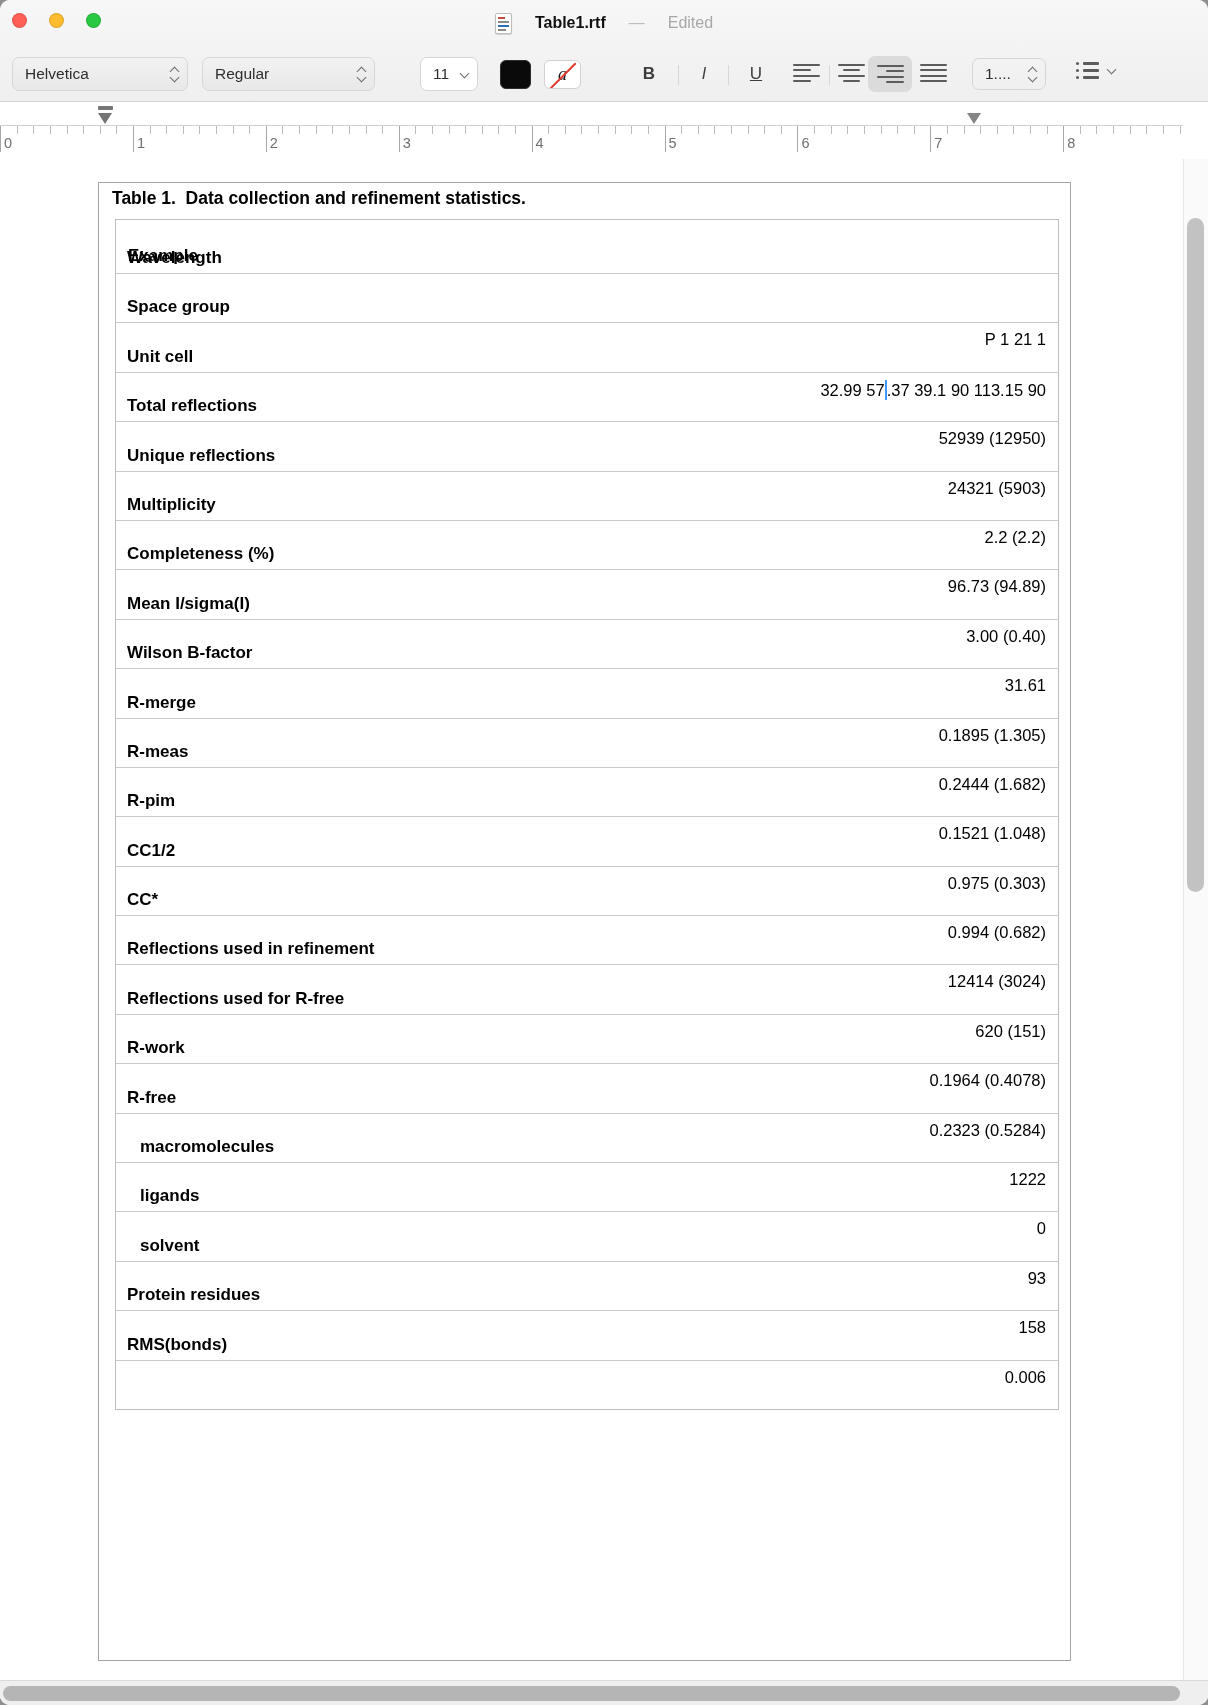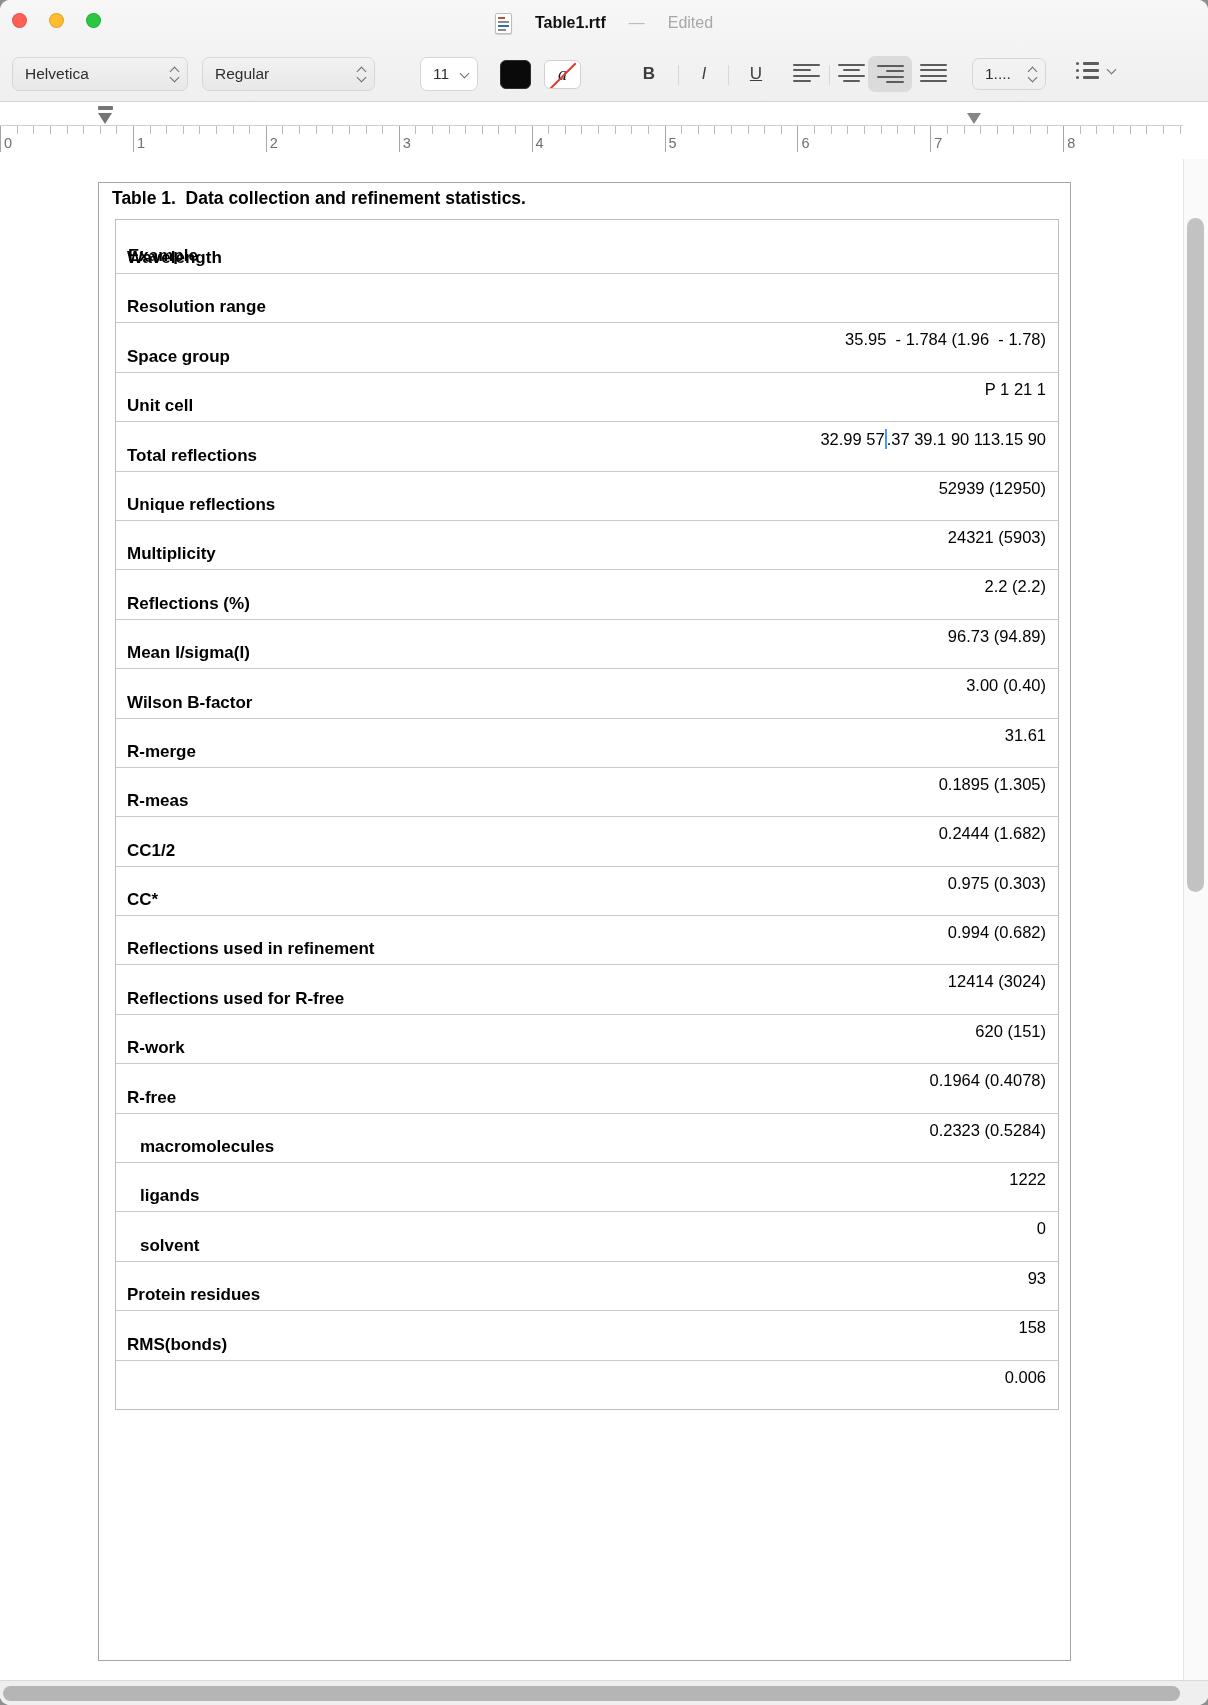--- a/index.html
+++ b/index.html
@@ -310,28 +310,20 @@
 
     <div class="trow">
       <div class="cell-label">
         <span class="label-text">Wavelength</span>
       </div>
       <div class="cell-value">
         <span class="value-text"></span>
       </div>
     </div>
 
-    <div class="trow">
-      <div class="cell-label">
-        <span class="label-text">Resolution range</span>
-      </div>
-      <div class="cell-value">
-        <span class="value-text">35.95  - 1.784 (1.96  - 1.78)</span>
-      </div>
-    </div>
 
     <div class="trow">
       <div class="cell-label">
         <span class="label-text">Space group</span>
       </div>
       <div class="cell-value">
         <span class="value-text">P 1 21 1</span>
       </div>
     </div>
 
@@ -366,21 +358,21 @@
       <div class="cell-label">
         <span class="label-text">Multiplicity</span>
       </div>
       <div class="cell-value">
         <span class="value-text">2.2 (2.2)</span>
       </div>
     </div>
 
     <div class="trow">
       <div class="cell-label">
-        <span class="label-text">Reflections (%)</span>
+        <span class="label-text">Completeness (%)</span>
       </div>
       <div class="cell-value">
         <span class="value-text">96.73 (94.89)</span>
       </div>
     </div>
 
     <div class="trow">
       <div class="cell-label">
         <span class="label-text">Mean I/sigma(I)</span>
       </div>
@@ -409,20 +401,28 @@
 
     <div class="trow">
       <div class="cell-label">
         <span class="label-text">R-meas</span>
       </div>
       <div class="cell-value">
         <span class="value-text">0.2444 (1.682)</span>
       </div>
     </div>
 
+    <div class="trow">
+      <div class="cell-label">
+        <span class="label-text">R-pim</span>
+      </div>
+      <div class="cell-value">
+        <span class="value-text">0.1521 (1.048)</span>
+      </div>
+    </div>
 
     <div class="trow">
       <div class="cell-label">
         <span class="label-text">CC1/2</span>
       </div>
       <div class="cell-value">
         <span class="value-text">0.975 (0.303)</span>
       </div>
     </div>
 

